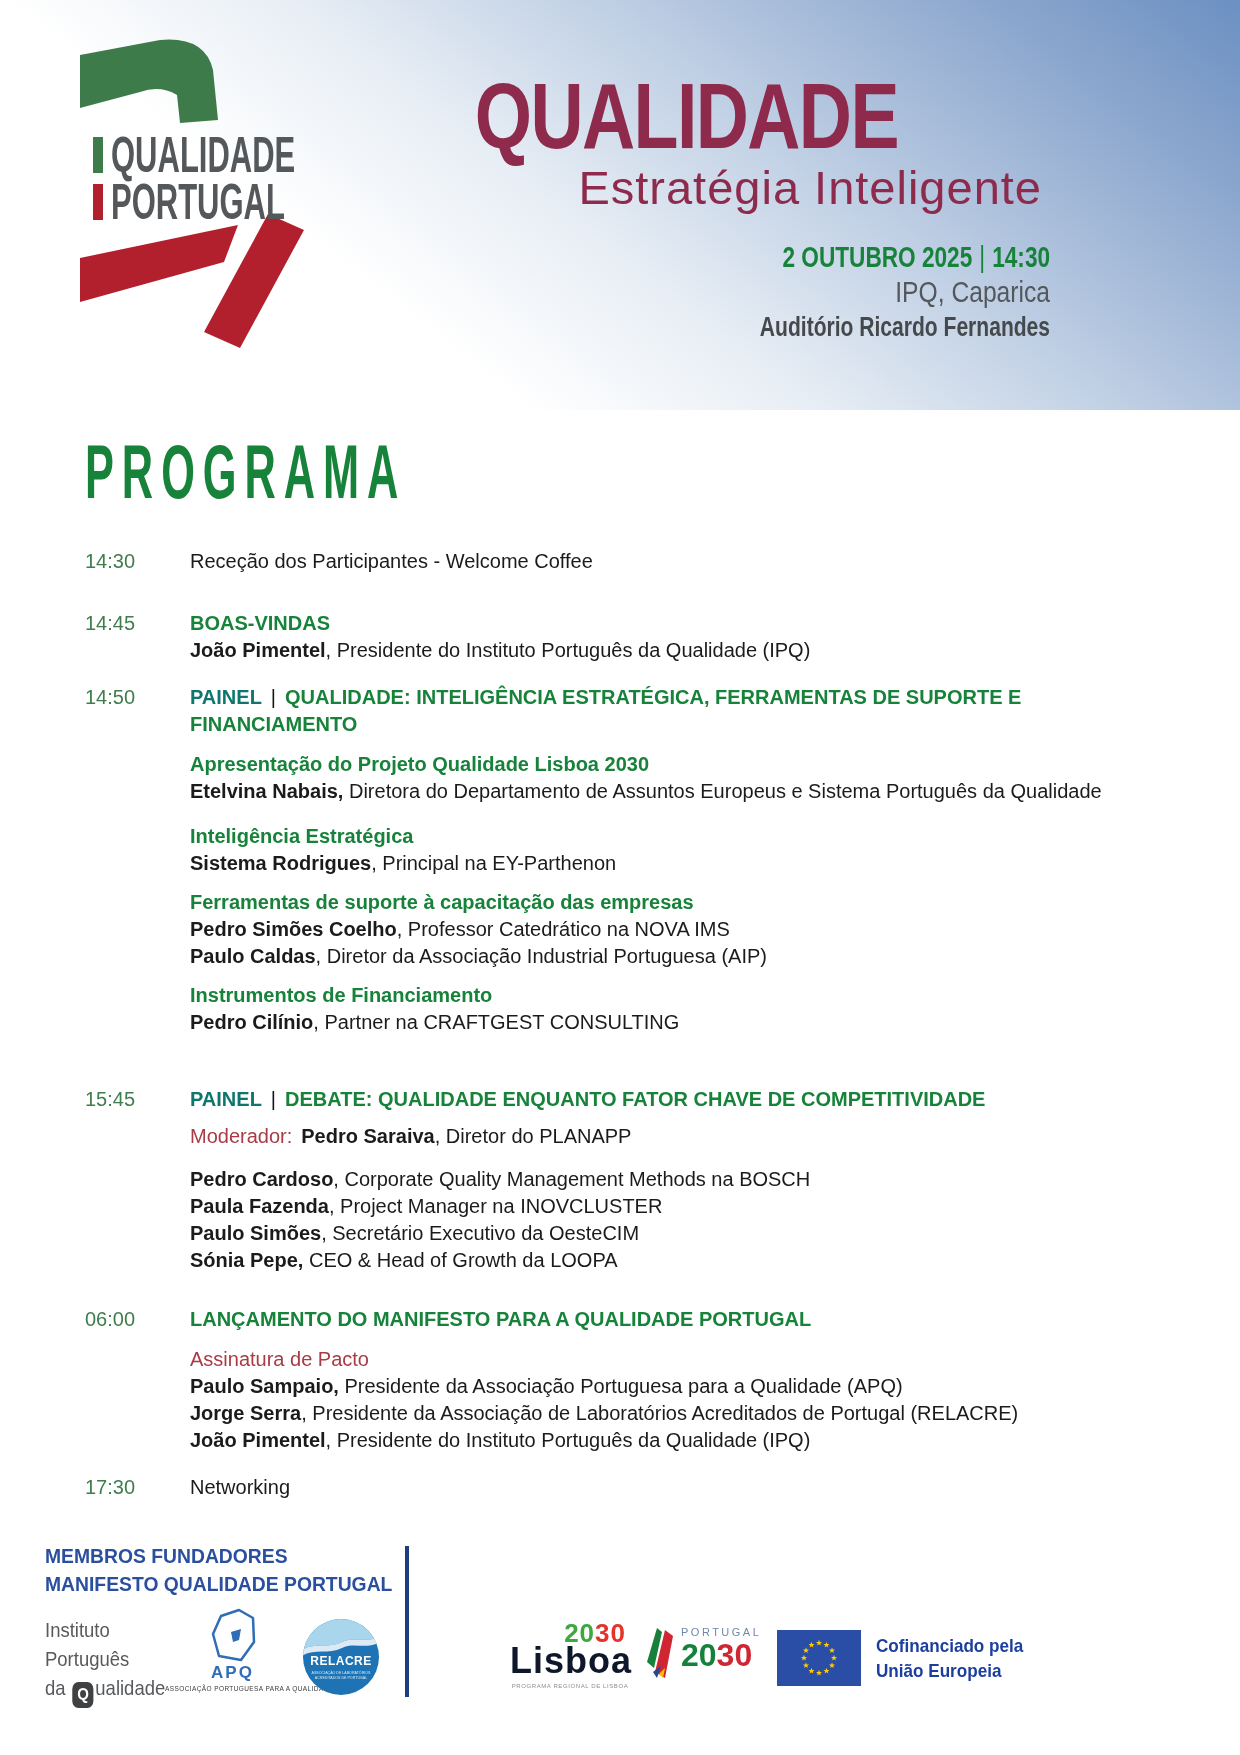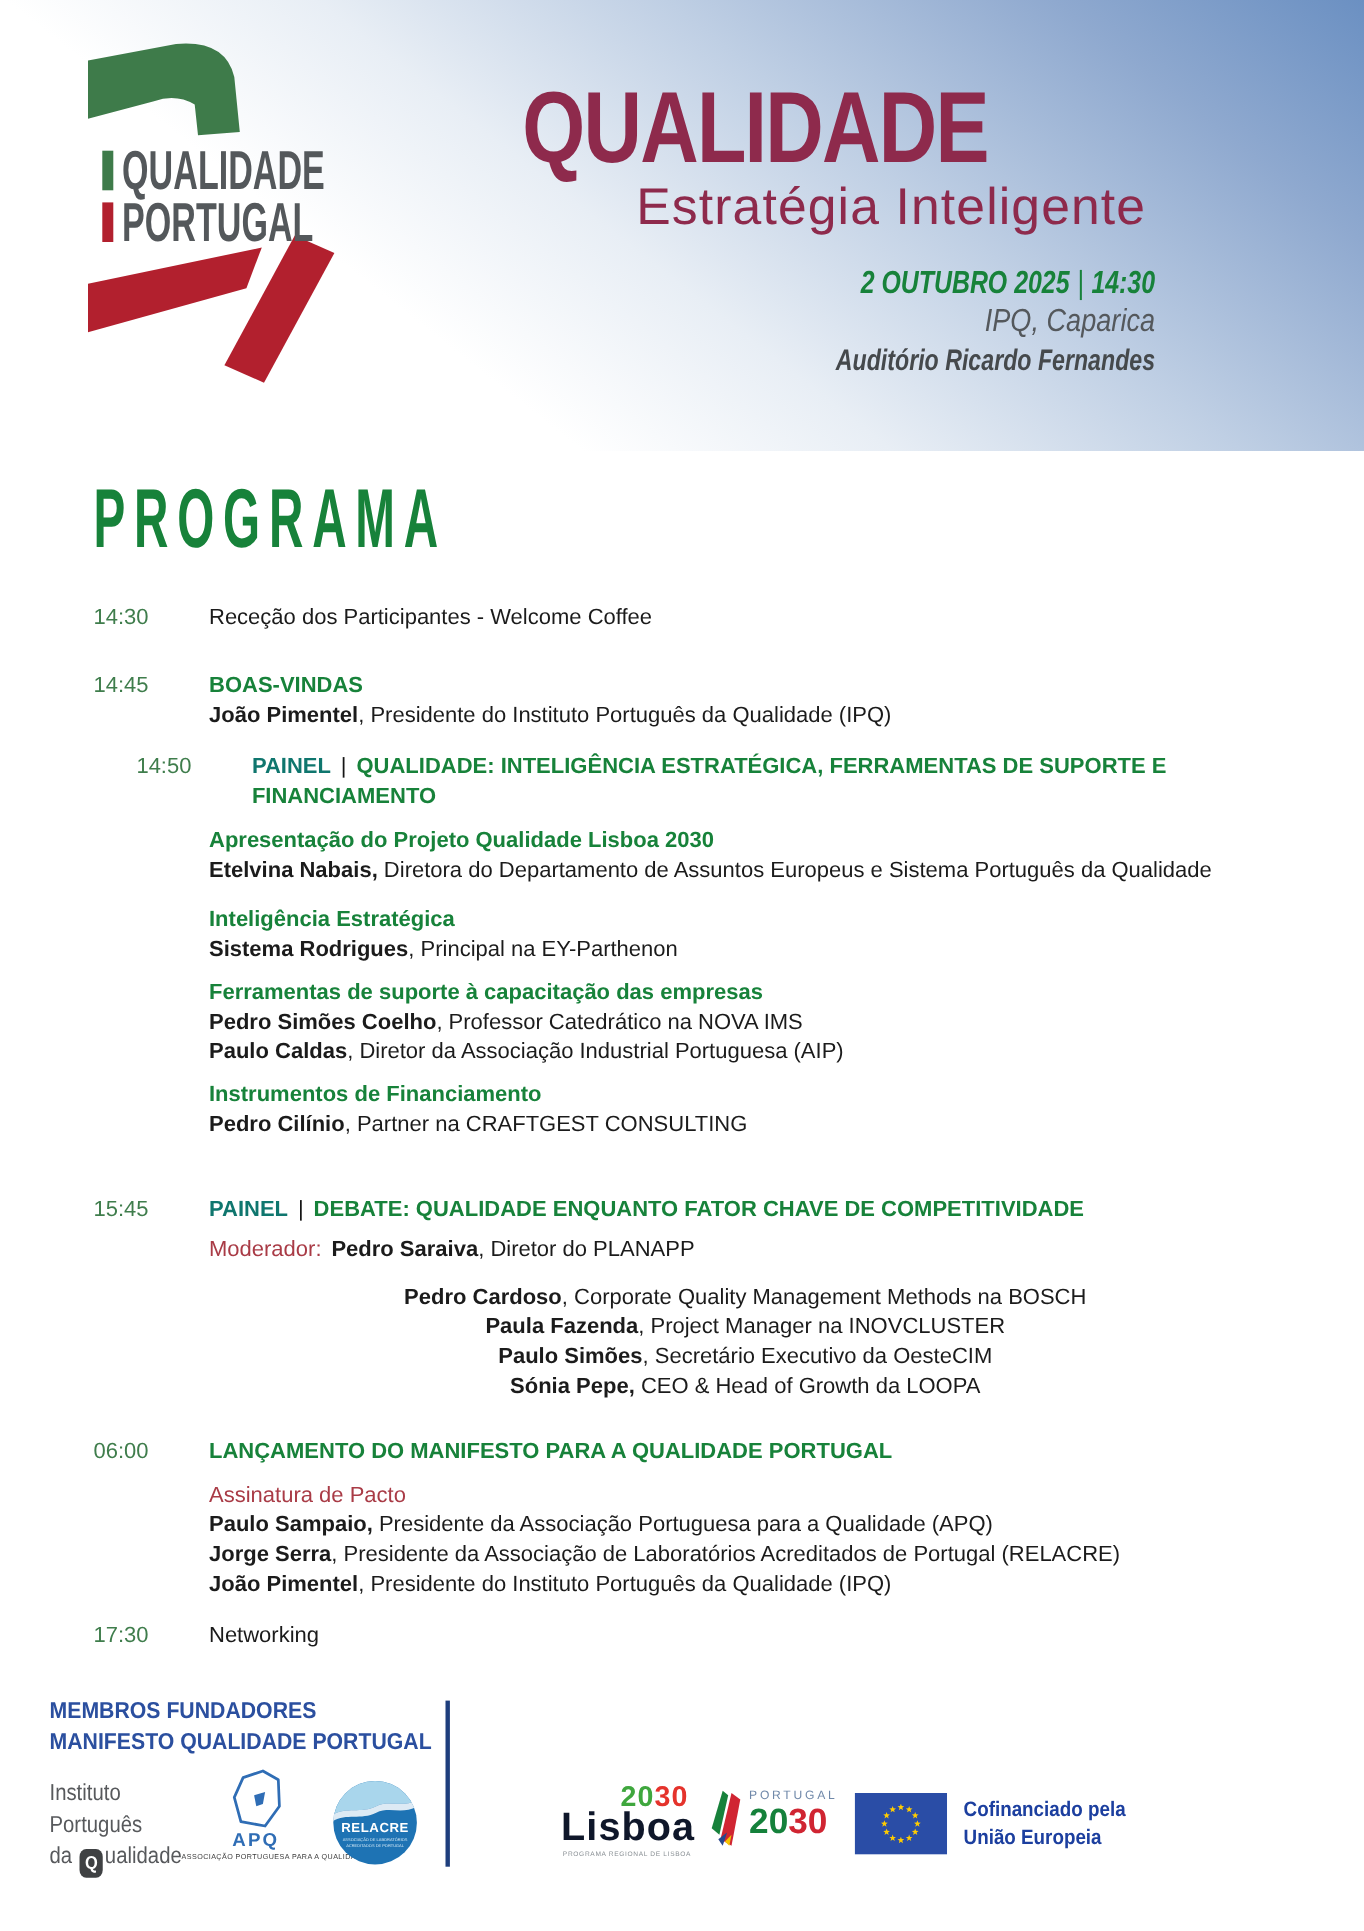--- a/index.html
+++ b/index.html
@@ -27,21 +27,21 @@
   }
   
   .event-title{
     position:absolute;top:70px;right:342px;font-size:92px;font-weight:bold;line-height:1;
     color:var(--maroon);letter-spacing:-2px;transform:scaleX(0.80);transform-origin:100% 50%;white-space:nowrap;
   }
   .event-subtitle{
     position:absolute;top:162px;right:198px;font-size:47px;font-weight:400;line-height:1.1;
     color:var(--maroon);letter-spacing:1px;white-space:nowrap;
   }
-  .event-meta{position:absolute;top:240px;right:190px;text-align:right;font-style:italic;}
+  .event-meta{position:absolute;top:240px;right:190px;text-align:right;}
   .meta-date{
     font-size:29px;font-weight:bold;color:var(--green);line-height:34px;white-space:nowrap;
     transform:scaleX(0.78);transform-origin:100% 50%;
   }
   .meta-date .pipe{font-weight:400;padding:0 9px;}
   .meta-loc{font-size:29px;color:#54585c;line-height:36px;transform:scaleX(0.85);transform-origin:100% 50%;white-space:nowrap;}
   .meta-venue{font-size:27px;font-weight:bold;color:#45494c;line-height:34px;transform:scaleX(0.78);transform-origin:100% 50%;white-space:nowrap;}
   
   .program-title{
     position:absolute;left:85px;top:434px;font-size:76px;font-weight:bold;color:var(--green);
@@ -124,21 +124,21 @@
   </div>
 
   <div class="srow" style="margin-top:35px;">
     <div class="time">14:45</div>
     <div>
       <div class="gh">BOAS-VINDAS</div>
       <div class="line"><span class="b">João Pimentel</span><span>, Presidente do Instituto Português da Qualidade (IPQ)</span></div>
     </div>
   </div>
 
-  <div class="srow" style="margin-top:20px;margin-left:39px;">
+  <div class="srow" style="margin-top:20px;">
     <div class="time">14:50</div>
     <div class="line"><span class="painel-prefix">PAINEL</span><span class="sep">|</span><span class="gh">QUALIDADE: INTELIGÊNCIA ESTRATÉGICA, FERRAMENTAS DE SUPORTE E FINANCIAMENTO</span></div>
   </div>
 
   <div class="srow" style="margin-top:13px;">
     <div></div>
     <div>
       <div class="gh">Apresentação do Projeto Qualidade Lisboa 2030</div>
       <div class="line"><span class="b">Etelvina Nabais,</span><span> Diretora do Departamento de Assuntos Europeus e Sistema Português da Qualidade</span></div>
     </div>
@@ -172,21 +172,21 @@
   <div class="srow" style="margin-top:50px;">
     <div class="time">15:45</div>
     <div class="line"><span class="painel-prefix">PAINEL</span><span class="sep">|</span><span class="gh">DEBATE: QUALIDADE ENQUANTO FATOR CHAVE DE COMPETITIVIDADE</span></div>
   </div>
 
   <div class="srow" style="margin-top:10px;">
     <div></div>
     <div class="line"><span class="mod-label">Moderador:</span><span class="b">Pedro Saraiva</span><span>, Diretor do PLANAPP</span></div>
   </div>
 
-  <div class="srow" style="margin-top:16px;text-align:center;">
+  <div class="srow" style="margin-top:16px;">
     <div></div>
     <div>
       <div class="line"><span class="b">Pedro Cardoso</span><span>, Corporate Quality Management Methods na BOSCH</span></div>
       <div class="line"><span class="b">Paula Fazenda</span><span>, Project Manager na INOVCLUSTER</span></div>
       <div class="line"><span class="b">Paulo Simões</span><span>, Secretário Executivo da OesteCIM</span></div>
       <div class="line"><span class="b">Sónia Pepe,</span><span> CEO &amp; Head of Growth da LOOPA</span></div>
     </div>
   </div>
 
   <div class="srow" style="margin-top:32px;">

